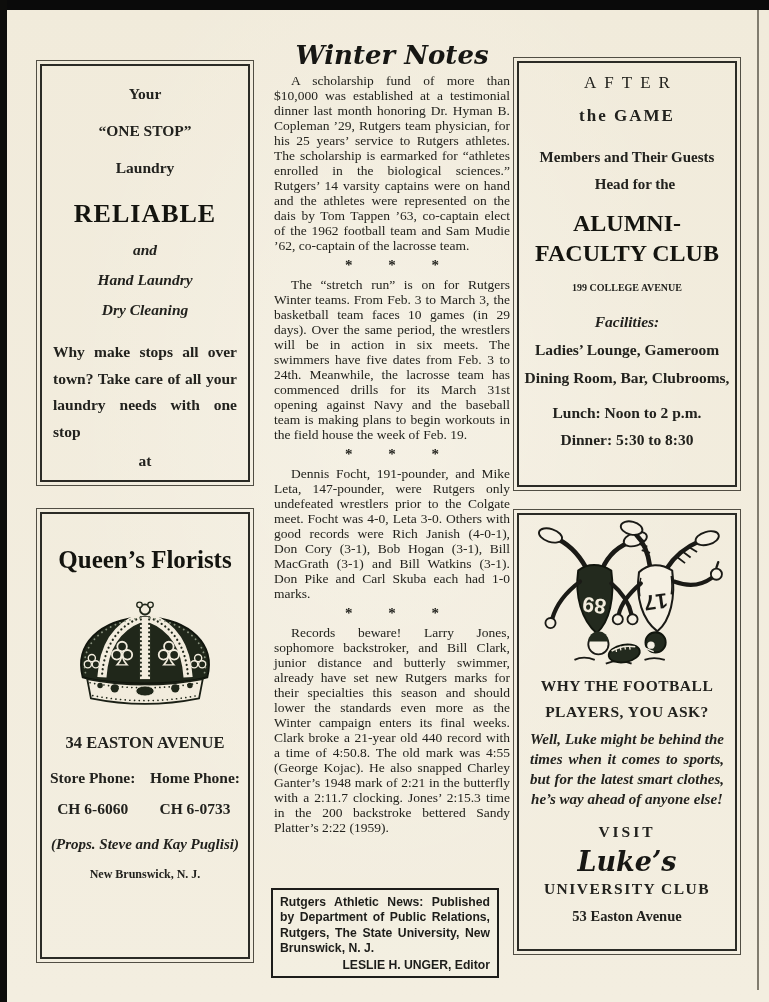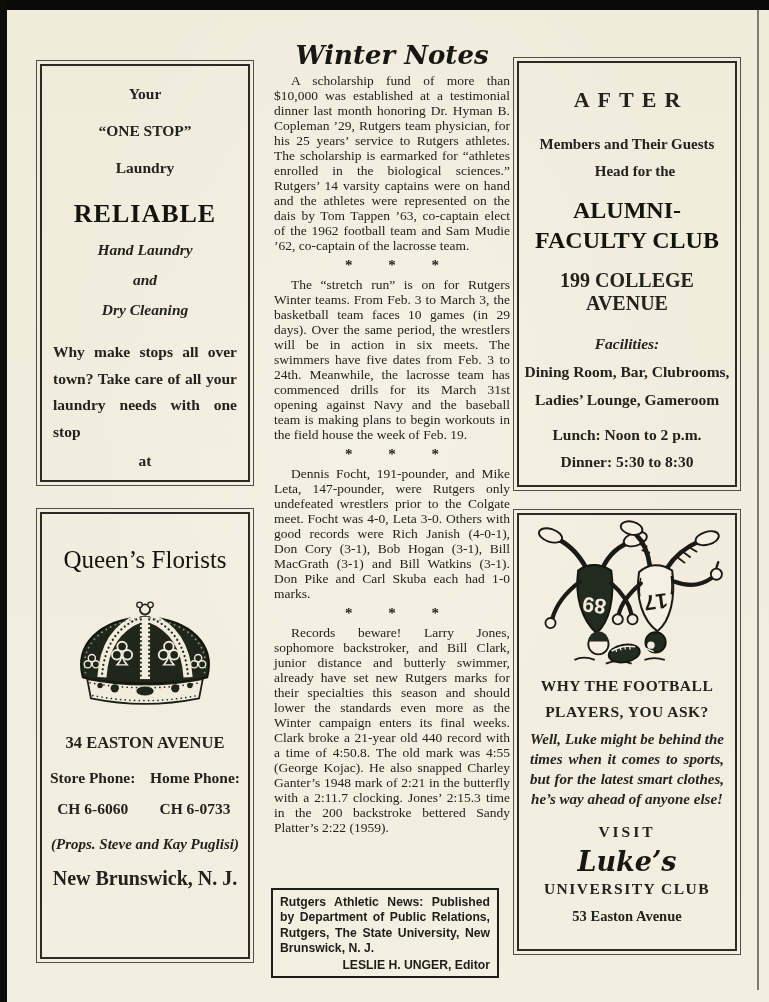--- a/index.html
+++ b/index.html
@@ -37,39 +37,39 @@
   #ad-reliable { left:36px; top:60px; width:218px; height:426px; }
   .rl-line   { font-size:15.5px; font-weight:bold; margin-top:19px; }
   .rl-brand  { font-size:26px; font-weight:bold; letter-spacing:1px; margin-top:22px; color:#14140f; }
   .rl-svc    { font-size:15.5px; font-style:italic; font-weight:bold; margin-top:12px; }
   .rl-pitch  { width:184px; margin:20px auto 0 auto; font-size:15.5px; font-weight:bold;
                line-height:1.72; text-align:justify; }
   .rl-at     { font-size:15.5px; font-weight:bold; margin-top:6px; }
 
   
   #ad-florist { left:36px; top:508px; width:218px; height:455px; }
-  .qf-name { font-size:25px; font-weight:normal; margin-top:32px; color:#14140f; }
+  .qf-name { font-size:25px; font-weight:bold; margin-top:32px; color:#14140f; }
   .qf-inc  { font-size:13.5px; font-weight:bold; letter-spacing:1.5px; margin-top:3px; }
   .qf-crown { margin-top:18px; }
   .qf-addr { font-size:16.5px; font-weight:bold; margin-top:16px; }
   .qf-phones { display:flex; justify-content:space-between; padding:0 8px; margin-top:16px; }
   .qf-cell { font-size:15.5px; font-weight:bold; }
   .qf-cell .num { margin-top:13px; }
   .qf-props { font-size:15px; font-weight:bold; font-style:italic; margin-top:18px; }
-  .qf-city  { font-size:20px; font-weight:bold; margin-top:14px; }
+  .qf-city  { font-size:12px; font-weight:bold; margin-top:14px; }
 
   
   #ad-club { left:513px; top:57px; width:228px; height:434px; }
-  .cl-after { font-size:22px; font-weight:bold; letter-spacing:8px; margin-top:24px; text-indent:8px; }
+  .cl-after { font-size:17px; font-weight:normal; letter-spacing:8px; margin-top:10px; text-indent:8px; }
   .cl-game  { font-size:17px; font-weight:bold; letter-spacing:2px; margin-top:13px; }
   .cl-aud   { font-size:15px; font-weight:bold; margin-top:23px; }
   .cl-head  { font-size:15px; font-weight:bold; margin-top:10px;padding-left:16px; }
   .cl-name  { font-size:24px; font-weight:bold; margin-top:17px; color:#14140f; }
   .cl-name2 { font-size:24px; font-weight:bold; margin-top:3px; color:#14140f; }
-  .cl-addr  { font-size:20px; font-weight:bold; margin-top:15px; }
+  .cl-addr  { font-size:10px; font-weight:bold; margin-top:15px; }
   .cl-fac   { font-size:15.5px; font-weight:bold; font-style:italic; margin-top:20px; }
   .cl-fline { font-size:15.5px; font-weight:bold; margin-top:10px; }
   .cl-hour  { font-size:15.5px; font-weight:bold; margin-top:9px; }
   .cl-hour.first { margin-top:17px; }
 
   
   #ad-lukes { left:513px; top:509px; width:228px; height:446px; }
   .lk-illus { margin-top:2px; }
   .lk-h1 { font-size:15.5px; font-weight:bold; letter-spacing:.5px; margin-top:2px; }
   .lk-h2 { font-size:15.5px; font-weight:bold; letter-spacing:.5px; margin-top:8px; }
@@ -89,22 +89,22 @@
   <div class="edge-top"></div>
   <div class="edge-left"></div>
   <div class="edge-right"></div>
 
   <div class="adbox" id="ad-reliable">
     <div class="inner">
       <div class="rl-line">Your</div>
       <div class="rl-line">“ONE STOP”</div>
       <div class="rl-line">Laundry</div>
       <div class="rl-brand">RELIABLE</div>
+      <div class="rl-svc">and</div>
       <div class="rl-svc">Hand Laundry</div>
-      <div class="rl-svc">and</div>
       <div class="rl-svc">Dry Cleaning</div>
       <div class="rl-pitch">Why make stops all over town? Take care of all your laundry needs with one stop</div>
       <div class="rl-at">at</div>
 
     </div>
   </div>
 
   <div class="adbox" id="ad-florist">
     <div class="inner">
       <div class="qf-name">Queen’s Florists</div>
@@ -191,28 +191,29 @@
   </div>
 
   <div class="colophon">
     <div class="cbody">Rutgers Athletic News: Published by Department of Public Relations, Rutgers, The State University, New Brunswick, N. J.</div>
     <div class="ceditor">LESLIE H. UNGER, Editor</div>
   </div>
 
   <div class="adbox" id="ad-club">
     <div class="inner">
       <div class="cl-after">AFTER</div>
+      <div class="cl-game">the GAME</div>
       <div class="cl-aud">Members and Their Guests</div>
       <div class="cl-head">Head for the</div>
       <div class="cl-name">ALUMNI-</div>
       <div class="cl-name2">FACULTY CLUB</div>
       <div class="cl-addr">199 COLLEGE AVENUE</div>
       <div class="cl-fac">Facilities:</div>
+      <div class="cl-fline">Ladies’ Lounge, Gameroom</div>
       <div class="cl-fline">Dining Room, Bar, Clubrooms,</div>
-      <div class="cl-fline">Ladies’ Lounge, Gameroom</div>
       <div class="cl-hour first">Lunch: Noon to 2 p.m.</div>
       <div class="cl-hour">Dinner: 5:30 to 8:30</div>
 
     </div>
   </div>
 
   <div class="adbox" id="ad-lukes">
     <div class="inner">
       <div class="lk-illus">
         <svg width="212" height="154" viewBox="0 0 230 167">

